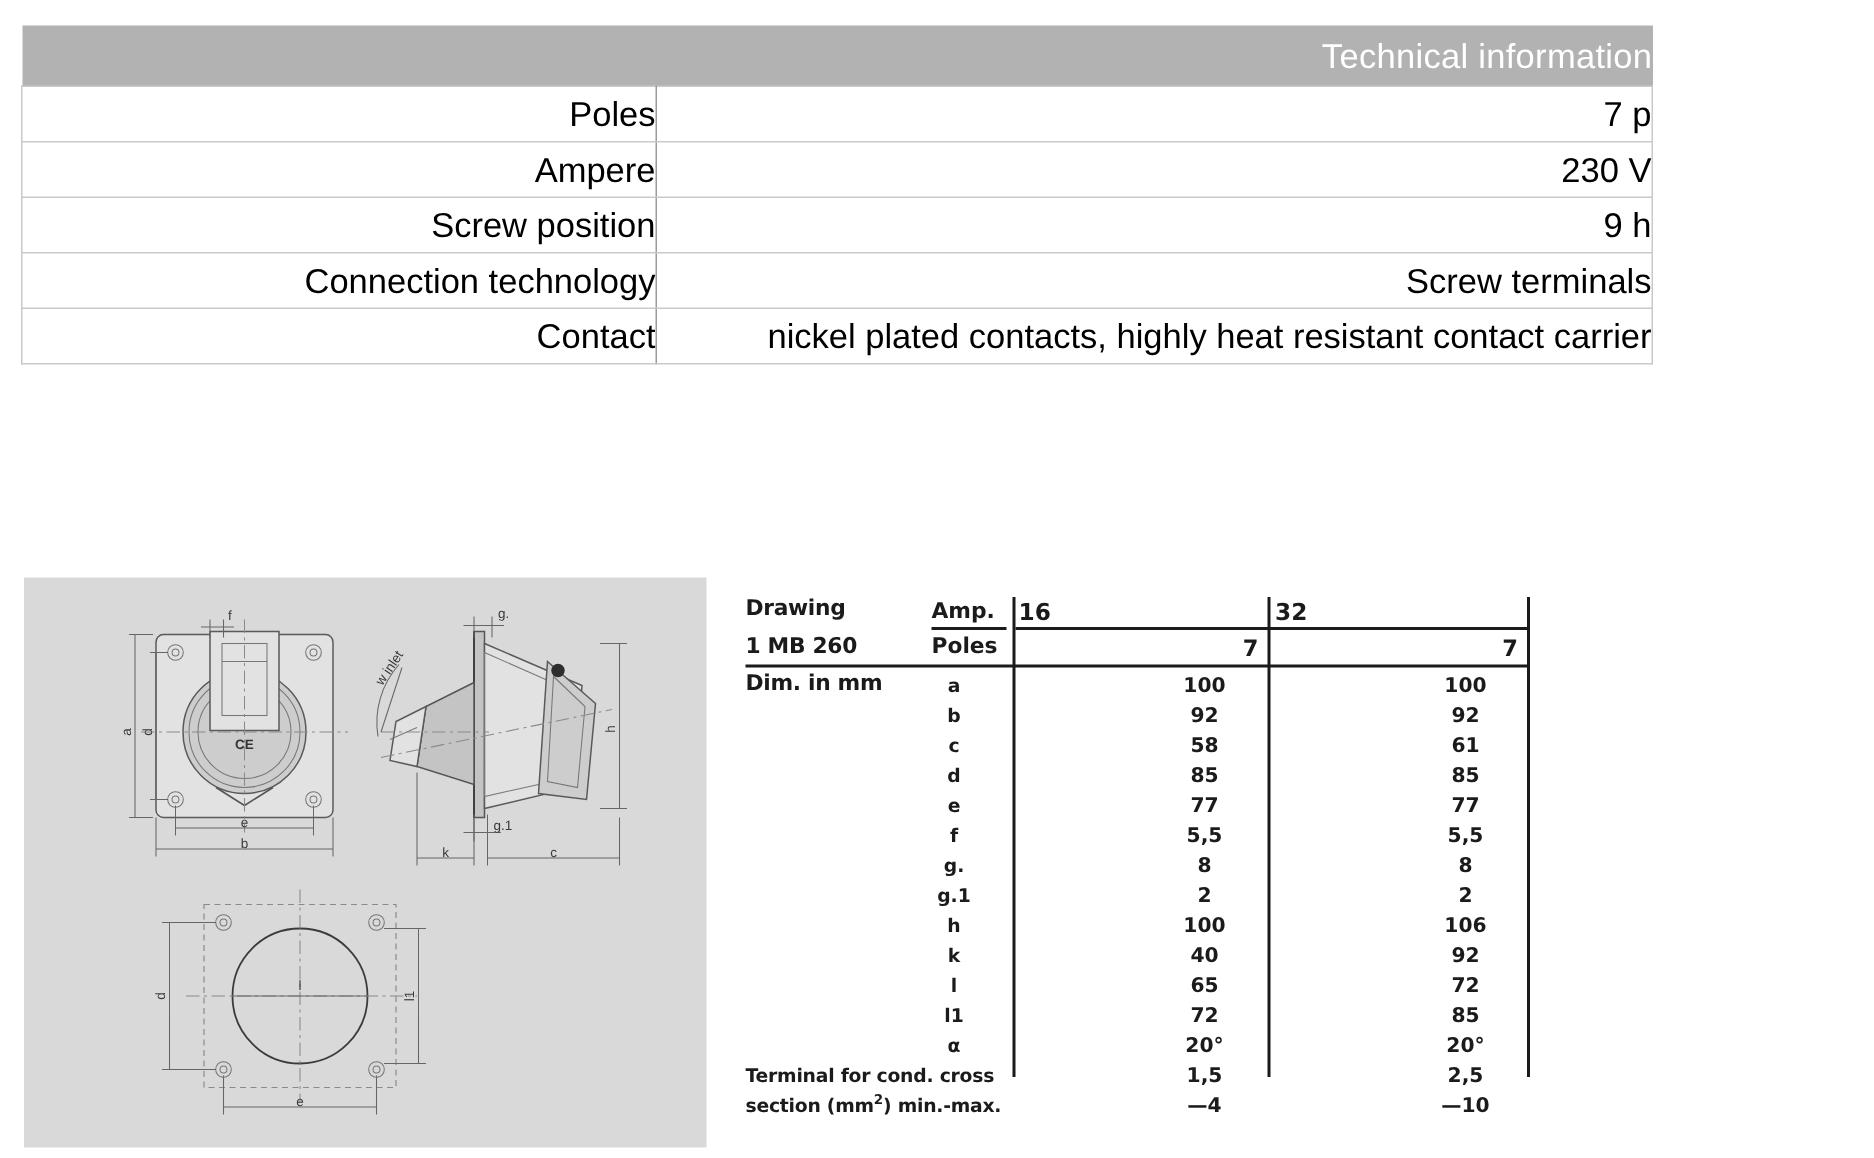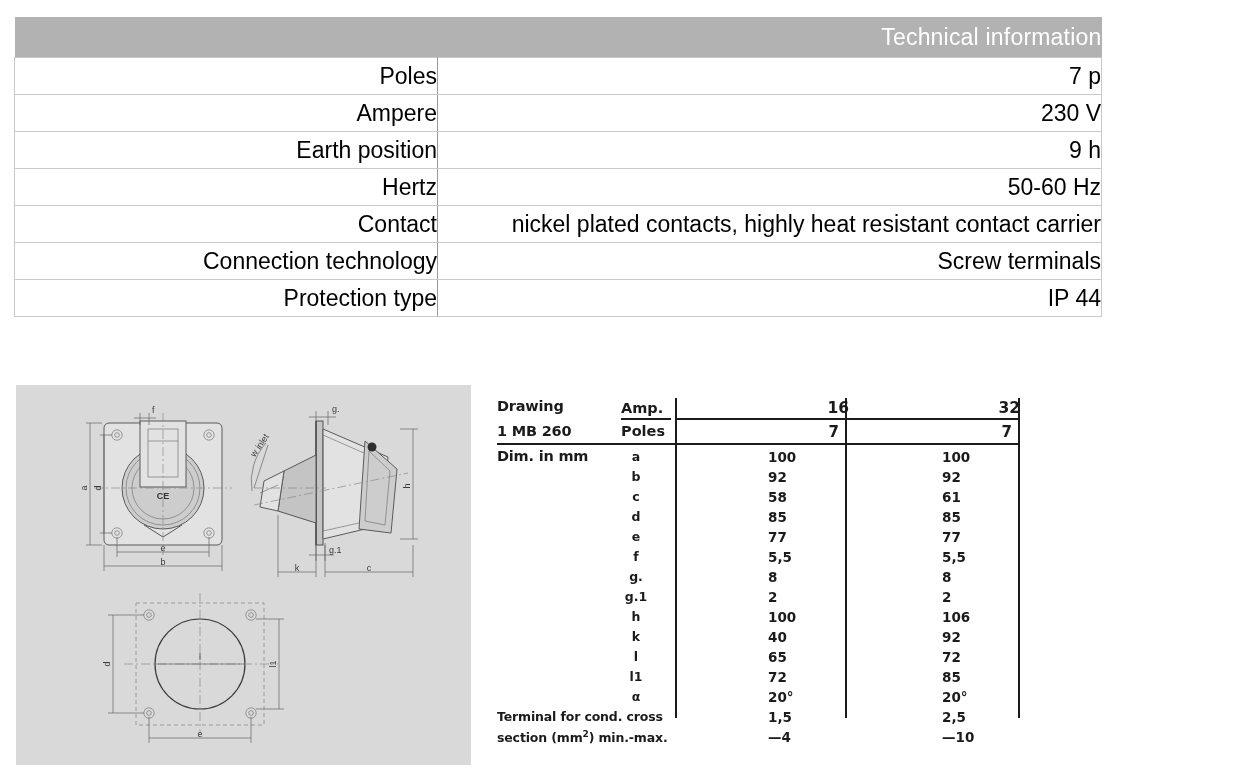--- a/index.html
+++ b/index.html
@@ -99,28 +99,28 @@
   .dim-colhead {
     font-size: 14.5px;
   }
   .dim-rowlabel {
     font-size: 12.5px;
     text-align: center;
     width: 26px;
   }
   .dim-val {
     font-size: 13.5px;
-    text-align: left;
+    text-align: center;
     width: 70px;
     font-weight: normal;
     color: #2a2a2a;
   }
   .dim-amp {
     font-size: 15.5px;
-    text-align: right;
+    text-align: left;
     width: 170px;
   }
   .dim-poles-val {
     font-size: 15px;
     text-align: right;
     width: 160px;
   }
   .dim-term {
     font-size: 12.5px;
     letter-spacing: -0.15px;
@@ -154,38 +154,30 @@
     </tr>
     <tr>
       <td class="tech-row-label">Poles</td>
       <td class="tech-row-value">7 p</td>
     </tr>
     <tr>
       <td class="tech-row-label">Ampere</td>
       <td class="tech-row-value">230 V</td>
     </tr>
     <tr>
-      <td class="tech-row-label">Earth position</td>
+      <td class="tech-row-label">Screw position</td>
       <td class="tech-row-value">9 h</td>
     </tr>
     <tr>
-      <td class="tech-row-label">Hertz</td>
-      <td class="tech-row-value">50-60 Hz</td>
+      <td class="tech-row-label">Connection technology</td>
+      <td class="tech-row-value">Screw terminals</td>
     </tr>
     <tr>
       <td class="tech-row-label">Contact</td>
       <td class="tech-row-value">nickel plated contacts, highly heat resistant contact carrier</td>
-    </tr>
-    <tr>
-      <td class="tech-row-label">Connection technology</td>
-      <td class="tech-row-value">Screw terminals</td>
-    </tr>
-    <tr>
-      <td class="tech-row-label">Protection type</td>
-      <td class="tech-row-value indented">IP 44</td>
     </tr>
   </tbody>
 </table>
 
 <div id="drawing-panel">
   <svg id="drawing-svg" width="455" height="380" viewBox="0 0 455 380">
     <defs>
       <style>
         .ln  { fill:none; stroke:#555; stroke-width:1; }
         .ln2 { fill:none; stroke:#3b3b3b; stroke-width:1.2; }

